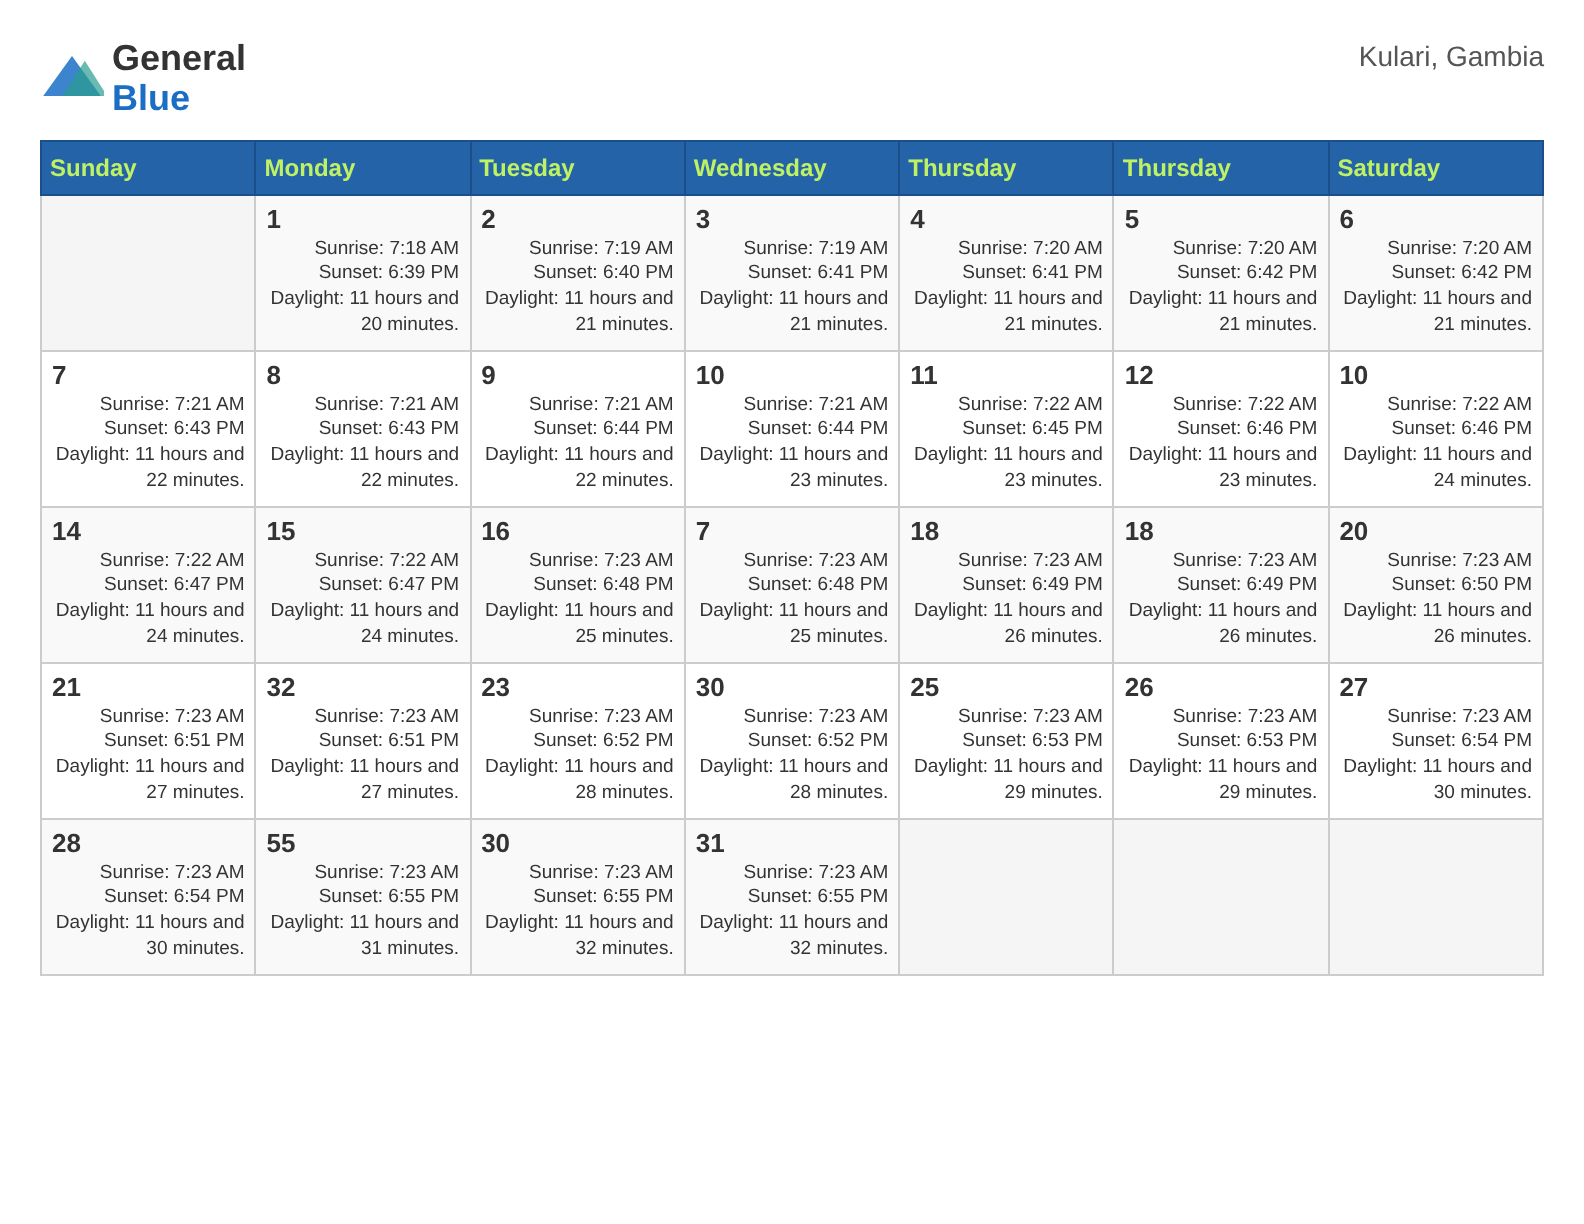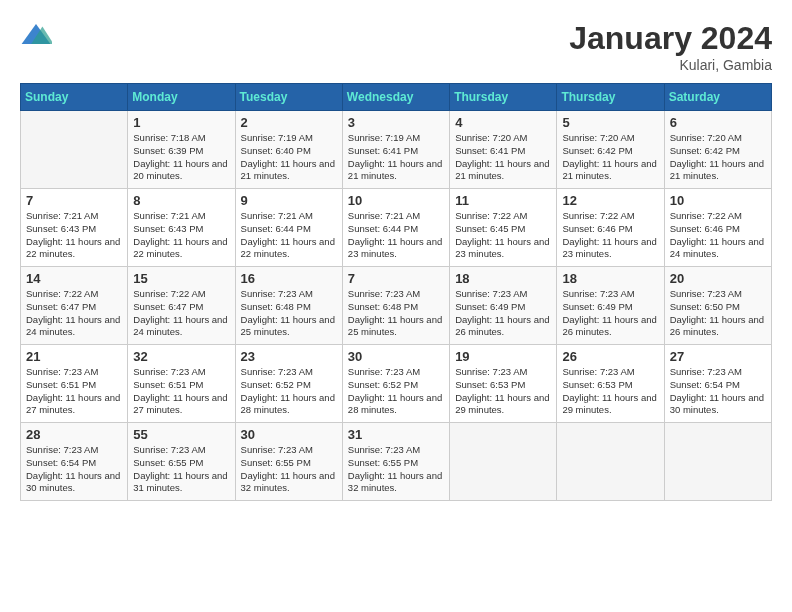--- a/index.html
+++ b/index.html
@@ -52,21 +52,21 @@
       font-size: 14px;
       color: #555;
     }
     table {
       width: 100%;
       border-collapse: collapse;
       table-layout: fixed;
     }
     thead tr th {
       background-color: #2563a8;
-      color: #5eead4;
+      color: #bef264;
       font-size: 12px;
       font-weight: bold;
       padding: 6px 4px;
       text-align: left;
       border: 1px solid #1a4f8a;
     }
     tbody tr td {
       border: 1px solid #ccc;
       vertical-align: top;
       padding: 4px 5px;
@@ -82,38 +82,42 @@
       font-size: 13px;
       font-weight: bold;
       color: #333;
       display: block;
       margin-bottom: 2px;
     }
     .cell-text {
       font-size: 9.5px;
       color: #333;
       line-height: 1.35;
+      text-align: right;
     }
     .empty-cell {
       background: #f5f5f5 !important;
     }
   </style>
 </head>
 <body>
 
 <div class="header">
   <div class="logo">
     <svg class="logo-icon" viewBox="0 0 40 40">
       <rect x="0" y="0" width="40" height="40" fill="white"></rect>
       <polygon points="20,5 38,30 2,30" fill="#1a6ec4" opacity="0.85"></polygon>
       <polygon points="28,8 42,30 14,30" fill="#2a9d8f" opacity="0.7"></polygon>
     </svg>
+    <div class="logo-text">
+      <span class="logo-general">General</span>
+      <span class="logo-blue">Blue</span>
+    </div>
   </div>
   <div class="title-block">
-    <div class="month-title">January 2024</div>
     <div class="location">Kulari, Gambia</div>
   </div>
 </div>
 
 <table>
   <thead>
     <tr>
     <th>Sunday</th>
         <th>Monday</th>
         <th>Tuesday</th>
@@ -222,21 +226,21 @@
         </td>
         <td>
           <span class="day-number">23</span>
           <div class="cell-text">Sunrise: 7:23 AM<br>Sunset: 6:52 PM<br>Daylight: 11 hours and 28 minutes.</div>
         </td>
         <td>
           <span class="day-number">30</span>
           <div class="cell-text">Sunrise: 7:23 AM<br>Sunset: 6:52 PM<br>Daylight: 11 hours and 28 minutes.</div>
         </td>
         <td>
-          <span class="day-number">19</span>
+          <span class="day-number">25</span>
           <div class="cell-text">Sunrise: 7:23 AM<br>Sunset: 6:53 PM<br>Daylight: 11 hours and 29 minutes.</div>
         </td>
         <td>
           <span class="day-number">26</span>
           <div class="cell-text">Sunrise: 7:23 AM<br>Sunset: 6:53 PM<br>Daylight: 11 hours and 29 minutes.</div>
         </td>
         <td>
           <span class="day-number">27</span>
           <div class="cell-text">Sunrise: 7:23 AM<br>Sunset: 6:54 PM<br>Daylight: 11 hours and 30 minutes.</div>
         </td>

